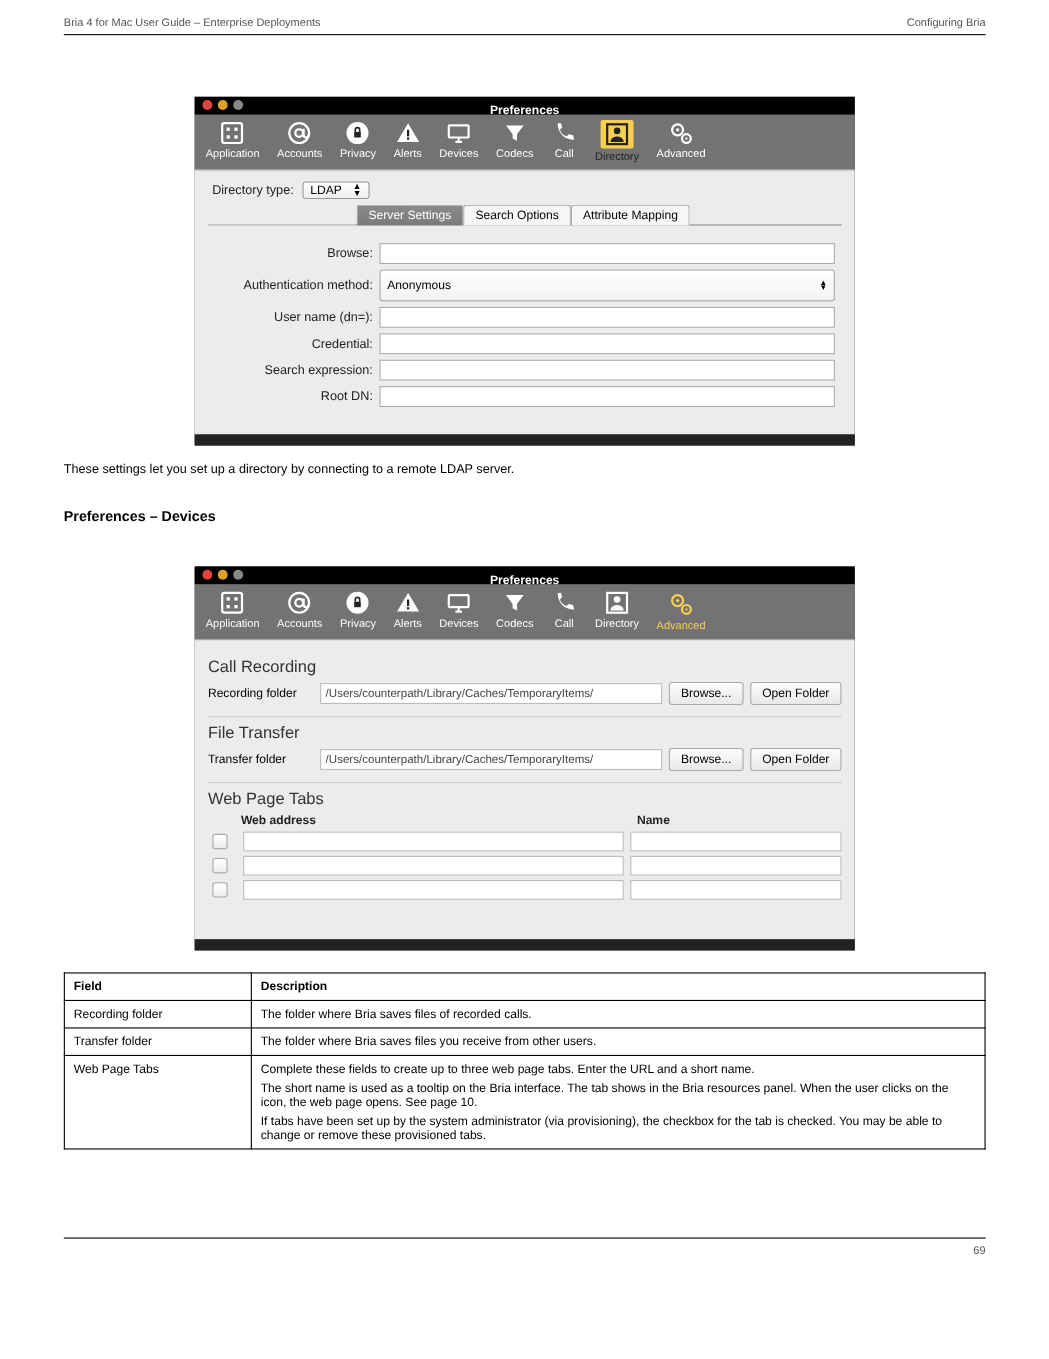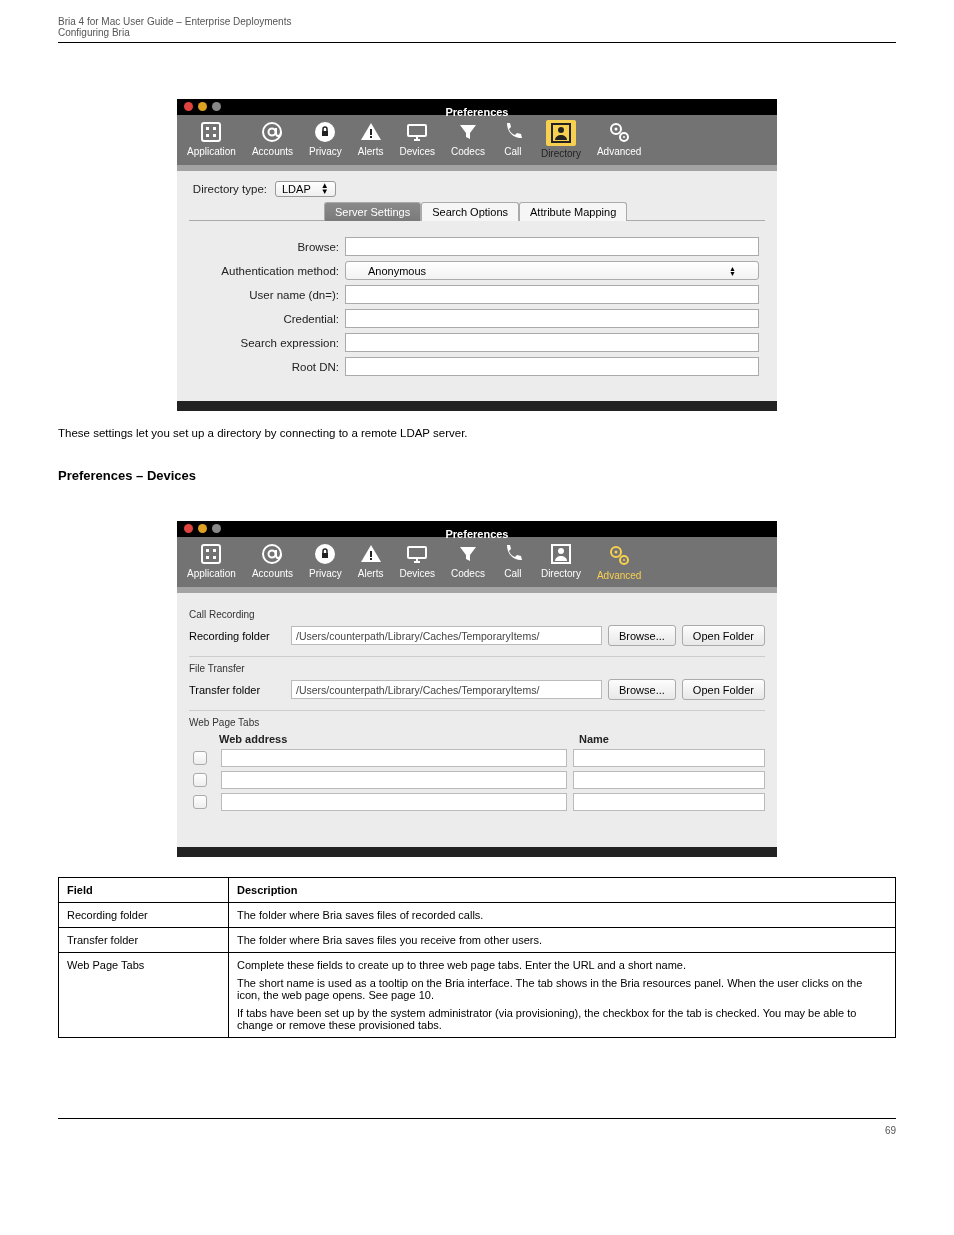--- a/index.html
+++ b/index.html
@@ -1,51 +1,51 @@
 <!DOCTYPE html>
 <html><head>
 <meta charset="utf-8">
 <style>
   * { box-sizing: border-box; margin: 0; padding: 0; }
   body { font-family: "Lucida Grande", Arial, sans-serif; background: #fff; width: 954px; margin: 0 auto; color: #000; }
   .page { padding: 0 58px; }
-  .top-header { display: flex; justify-content: space-between; font-size: 10px; color: #555; padding: 16px 0 4px; border-bottom: 1px solid #000; flex-direction: column; }
+  .top-header { display: flex; justify-content: space-between; font-size: 10px; color: #555; padding: 16px 0 4px; border-bottom: 1px solid #000; }
   .filler { height: 56px; }
   .window { width: 600px; margin: 0 auto; background: #222; }
   .titlebar { background: #000000; text-align: center; padding: 2px; position: relative; height: 16px; }
   .titlebar .dots { position: absolute; left: 7px; top: 3px; display: flex; gap: 5px; }
   .dot { width: 9px; height: 9px; border-radius: 50%; display: inline-block; }
   .dot.r { background: #e0443e; }
   .dot.y { background: #dea123; }
   .dot.g { background: #888; }
   .titlebar-text { color: #fff; font-size: 11px; font-weight: bold; position: relative; top: 1px; }
   .toolbar { background: #737373; display: flex; padding: 3px 2px 3px; gap: 0; }
   .tool { display: flex; flex-direction: column; align-items: center; padding: 2px 8px 3px; color: #fff; font-size: 10px; cursor: pointer; }
   .tool svg { width: 24px; height: 24px; }
   .tool.selected .tool-icon-wrap { background: #f8d050; padding: 1px 3px; border-radius: 2px; }
   .tool.selected.adv .lbl { color: #f8d050; }
   .tool .tool-icon-wrap { display: flex; align-items: center; justify-content: center; }
   .tool .lbl { margin-top: 2px; }
-  .content { background: #ececec; padding: 10px 12px 14px; border-top: 6px solid #a3a3a3; }
+  .content { background: #ececec; padding: 10px 12px 14px; border-top: 1px solid #a3a3a3; }
   .row { display: flex; align-items: center; margin-bottom: 3px; }
   .lbl-right { text-align: right; font-size: 11.5px; color: #222; }
   .sel { display: inline-flex; align-items: center; border: 1px solid #999; border-radius: 3px; background: linear-gradient(#fff,#efefef); padding: 1px 6px; font-size: 11px; gap: 10px; }
   .sel .arrows { font-size: 8px; line-height: 6px; display: flex; flex-direction: column; }
   .tabs { display: flex; margin-top: 4px; margin-left: 135px; border-bottom: 1px solid #aaa; }
   .tab { font-size: 11px; padding: 3px 10px; border: 1px solid #aaa; border-bottom: none; border-radius: 3px 3px 0 0; background: #f6f6f6; margin-right: 0; position: relative; top: 1px; }
   .tab.active { background: linear-gradient(#8a8a8a,#7a7a7a); color: #fff; }
   .pane { border-top: 1px solid #aaa; margin-top: -1px; padding: 16px 6px 6px; }
   .form-row { display: flex; align-items: center; margin-bottom: 5px; }
   .form-lbl { width: 150px; text-align: right; font-size: 11.5px; padding-right: 6px; color: #222; }
   .inp { flex: 1; height: 19px; border: 1px solid #aaa; background: #fff; font-size: 11px; padding: 0 4px; }
-  .sel-wide { flex: 1; display: flex; align-items: center; justify-content: space-between; border: 1px solid #aaa; background: linear-gradient(#fff,#f2f2f2); border-radius: 3px; height: 19px; padding: 0 22px; font-size: 11px; }
+  .sel-wide { flex: 1; display: flex; align-items: center; justify-content: space-between; border: 1px solid #aaa; background: linear-gradient(#fff,#f2f2f2); border-radius: 3px; height: 29px; padding: 0 6px; font-size: 11px; }
   .tiny-arrows { font-size: 7px; line-height: 5px; display: flex; flex-direction: column; }
   .strip { height: 10px; background: #222; }
   .mid-gap { height: 170px; }
-  .section-title { font-size: 10px; color: #333; margin: 6px 0 5px; }
+  .section-title { font-size: 15px; color: #333; margin: 6px 0 5px; }
   .field-row { display: flex; align-items: center; gap: 6px; }
   .field-lbl { font-size: 11px; width: 96px; }
   .path-inp { flex: 1; height: 19px; border: 1px solid #bbb; background: #fff; font-size: 10.5px; padding: 0 4px; color: #444; }
   .btn { height: 21px; border: 1px solid #aaa; border-radius: 3px; background: linear-gradient(#fdfdfd,#e8e8e8); font-size: 11px; padding: 0 10px; cursor: pointer; }
   .hr { border-top: 1px solid #ccc; margin: 10px 0 6px; }
   .web-head { display: flex; font-size: 11px; color: #222; padding: 0 0 4px; }
   .web-head .c1 { width: 30px; }
   .web-head .c2 { width: 360px; font-weight: bold; }
   .web-head .c3 { flex: 1; font-weight: bold; }
   .web-row { display: flex; align-items: center; gap: 6px; margin-bottom: 4px; }

